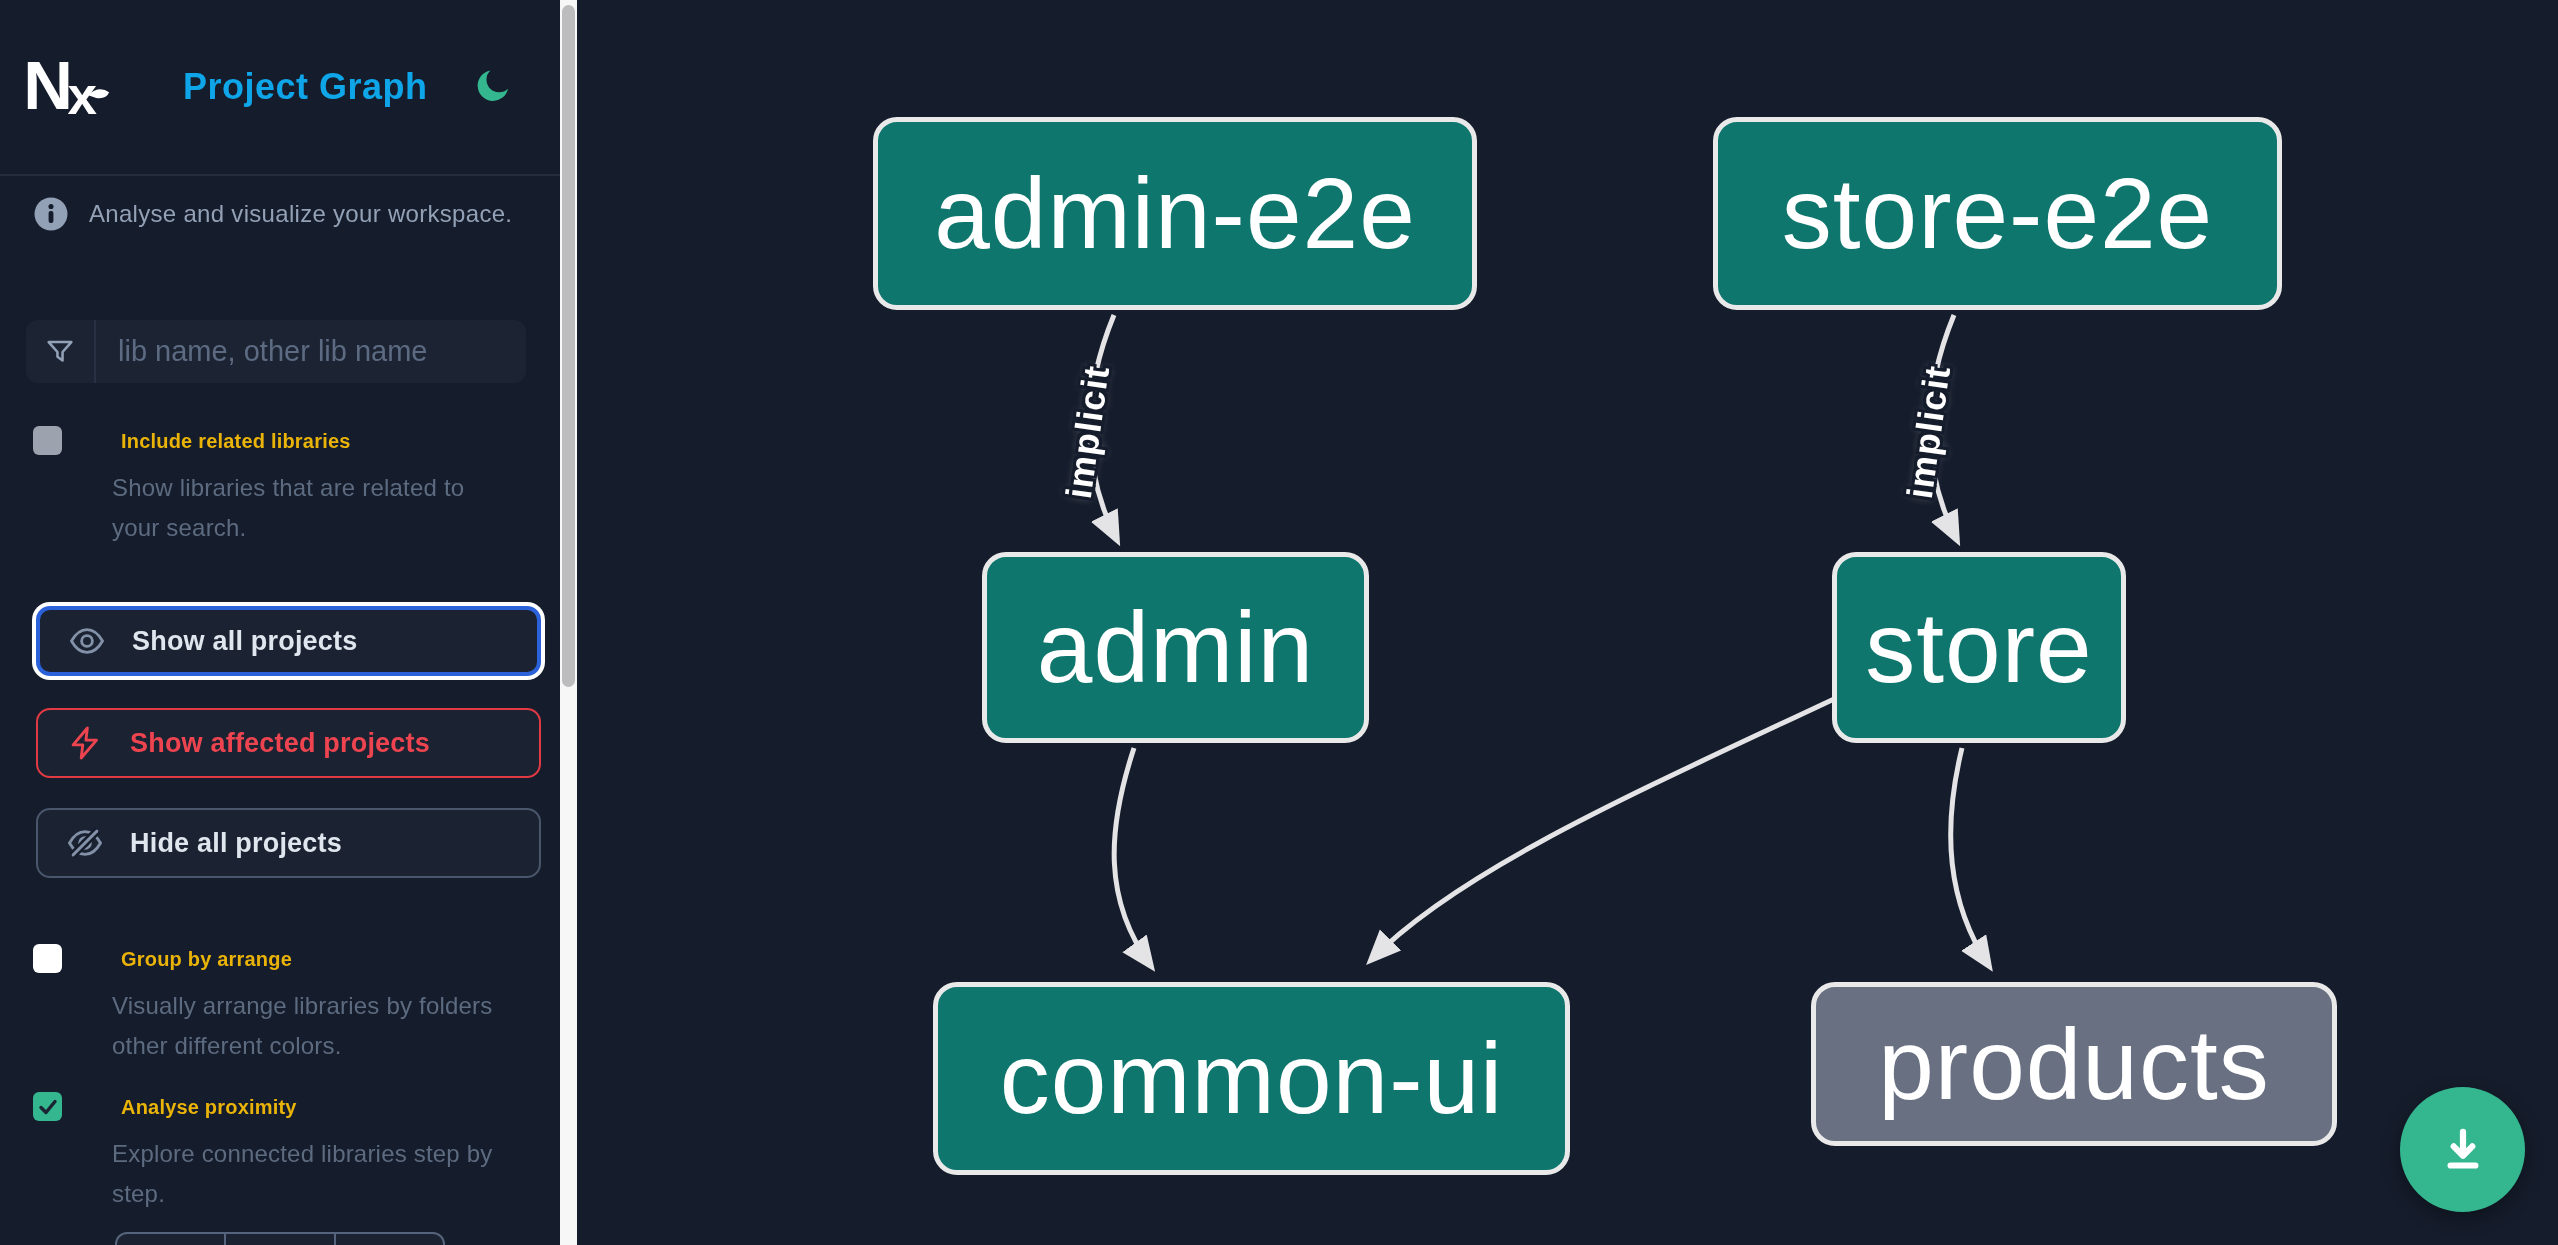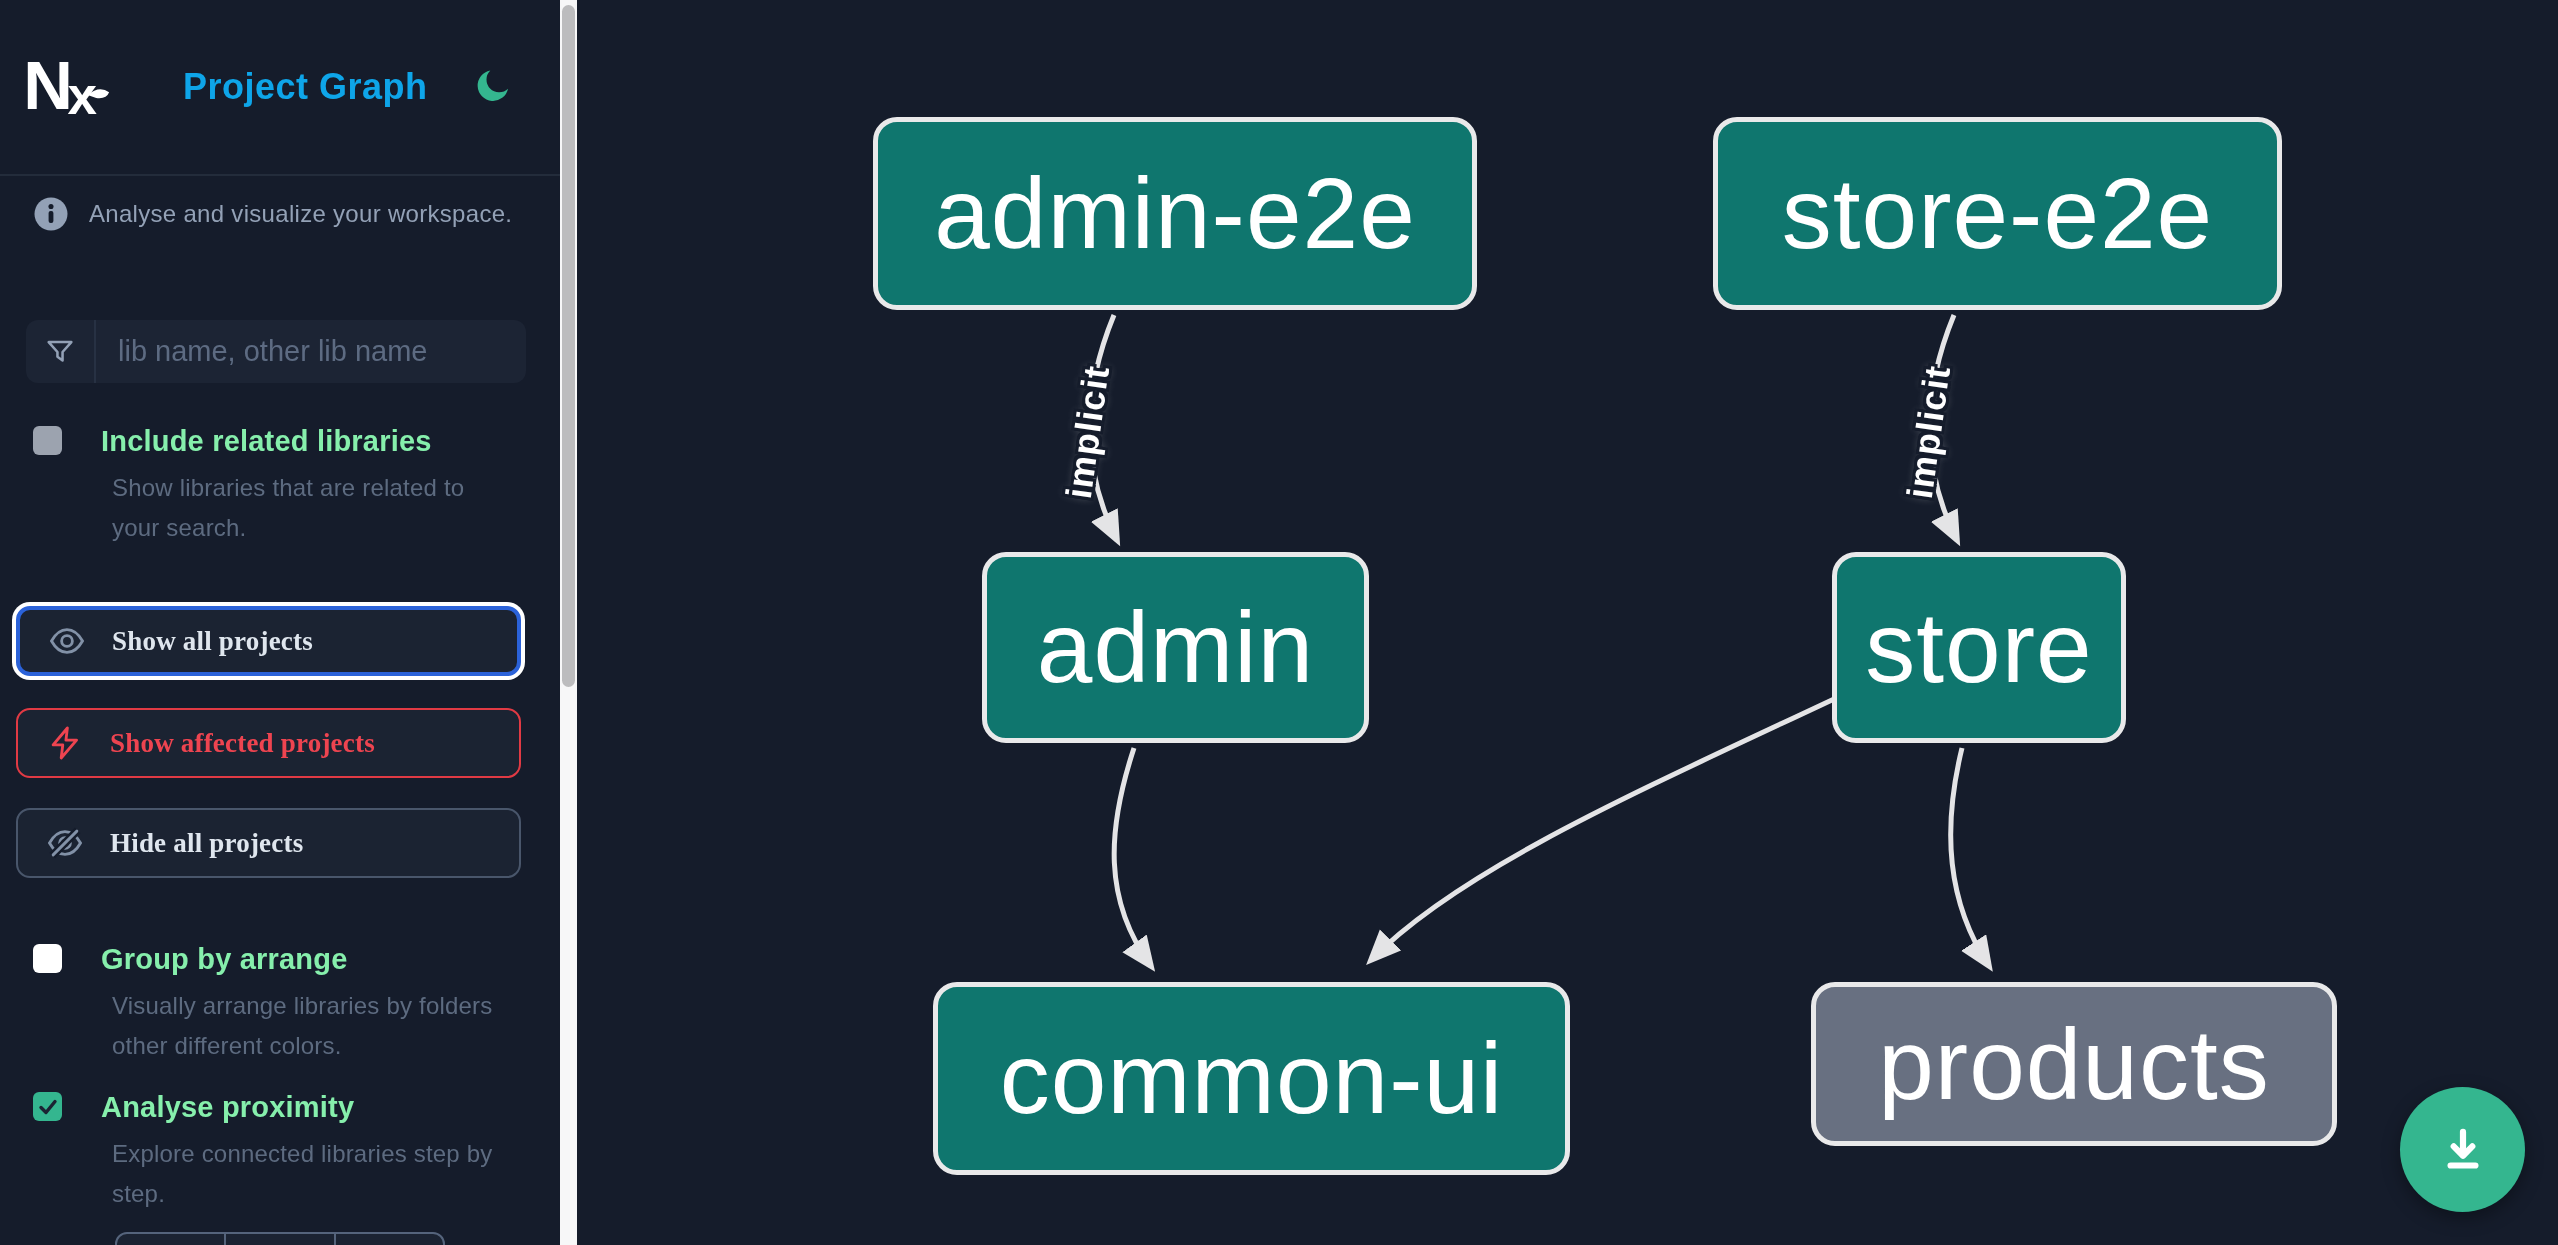--- a/index.html
+++ b/index.html
@@ -26,27 +26,27 @@
   .search-box { position:absolute; left:26px; top:320px; width:500px; height:63px; background:#1c2434; border-radius:12px; display:flex; align-items:stretch; overflow:hidden; }
   .search-iconbox { width:70px; border-right:2px solid #273143; display:flex; align-items:center; justify-content:center; }
   .search-input { flex:1; background:transparent; border:none; outline:none; color:#c9d3e0; font-size:29px; padding:0 22px; font-family:"Liberation Sans", sans-serif; }
   .search-input::placeholder { color:#5d6b82; }
 
   .toggle { position:absolute; left:33px; width:500px; }
   .toggle .box { position:absolute; left:0; top:2px; width:29px; height:29px; border-radius:6px; }
   .box-gray  { background:#9ca3af; }
   .box-white { background:#ffffff; }
   .box-green { background:#34b68f; display:flex; align-items:center; justify-content:center; }
-  .toggle .ttl { margin-left:68px; font-size:29px; font-weight:700; color:#86efac; line-height:34px; letter-spacing:.2px; }
+  .toggle .ttl { margin-left:88px; font-size:20px; font-weight:700; color:#eab308; line-height:34px; letter-spacing:.2px; }
   .toggle .dsc { margin-left:79px; margin-top:10px; width:395px; font-size:24px; line-height:40px; color:#5d6b80; letter-spacing:.2px; }
   #toggle-related   { top:424px; }
   #toggle-group     { top:942px; }
   #toggle-proximity { top:1090px; }
 
-  .sb-btn { position:absolute; left:16px; width:505px; height:70px; background:#1b2332; border-radius:14px; display:flex; align-items:center; gap:26px; padding:0 0 0 28px; cursor:pointer; font-family:Liberation Serif, serif; }
+  .sb-btn { position:absolute; left:36px; width:505px; height:70px; background:#1b2332; border-radius:14px; display:flex; align-items:center; gap:26px; padding:0 0 0 28px; cursor:pointer; font-family:Liberation Sans, sans-serif; }
   .sb-btn .lbl { font-size:27px; font-weight:700; letter-spacing:.2px; }
   #btn-show-all { top:606px; border:4px solid #2b62d9; box-shadow:0 0 0 4px #ffffff; }
   #btn-show-all .lbl { color:#dfe6ee; }
   #btn-affected { top:708px; border:2px solid #e13a44; }
   #btn-affected .lbl { color:#ee4450; }
   #btn-hide-all { top:808px; border:2px solid #49566b; }
   #btn-hide-all .lbl { color:#dfe6ee; }
 
   .segmented { position:absolute; left:115px; top:1232px; width:330px; height:26px; background:#1b2332; border:2px solid #55647c; border-radius:12px 12px 0 0; display:flex; }
   .segmented .seg { flex:1; border-right:2px solid #55647c; }

